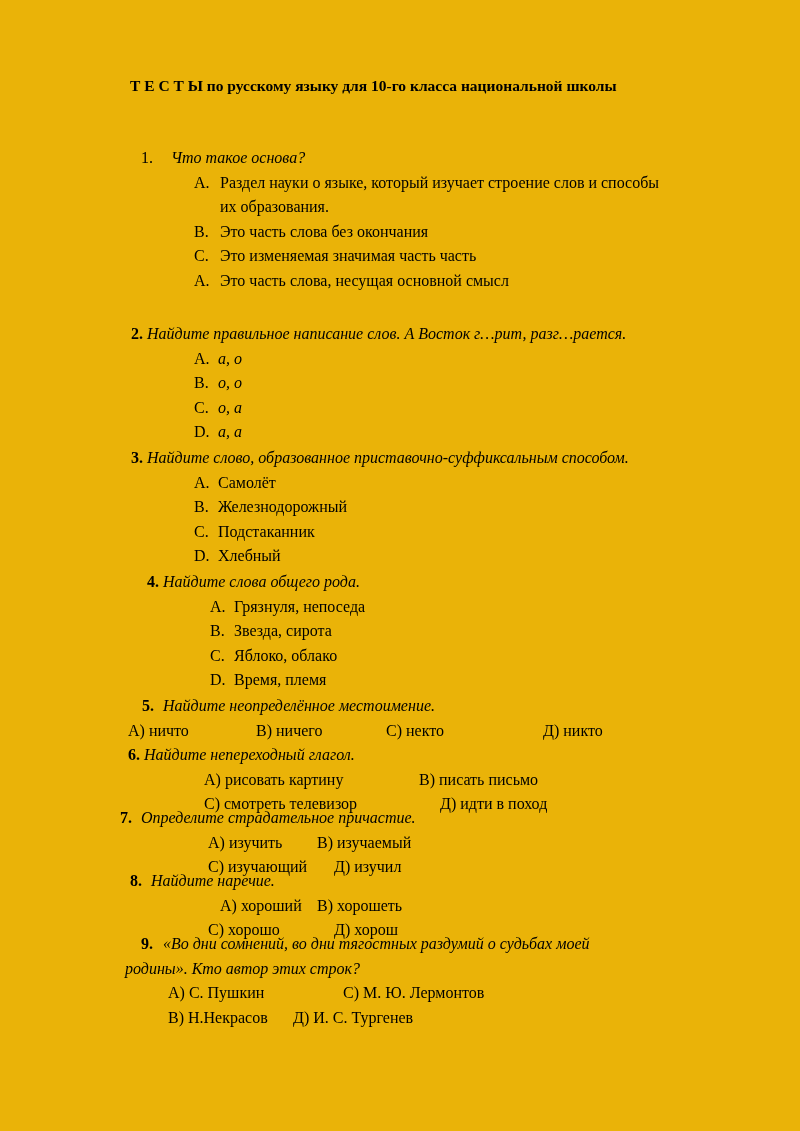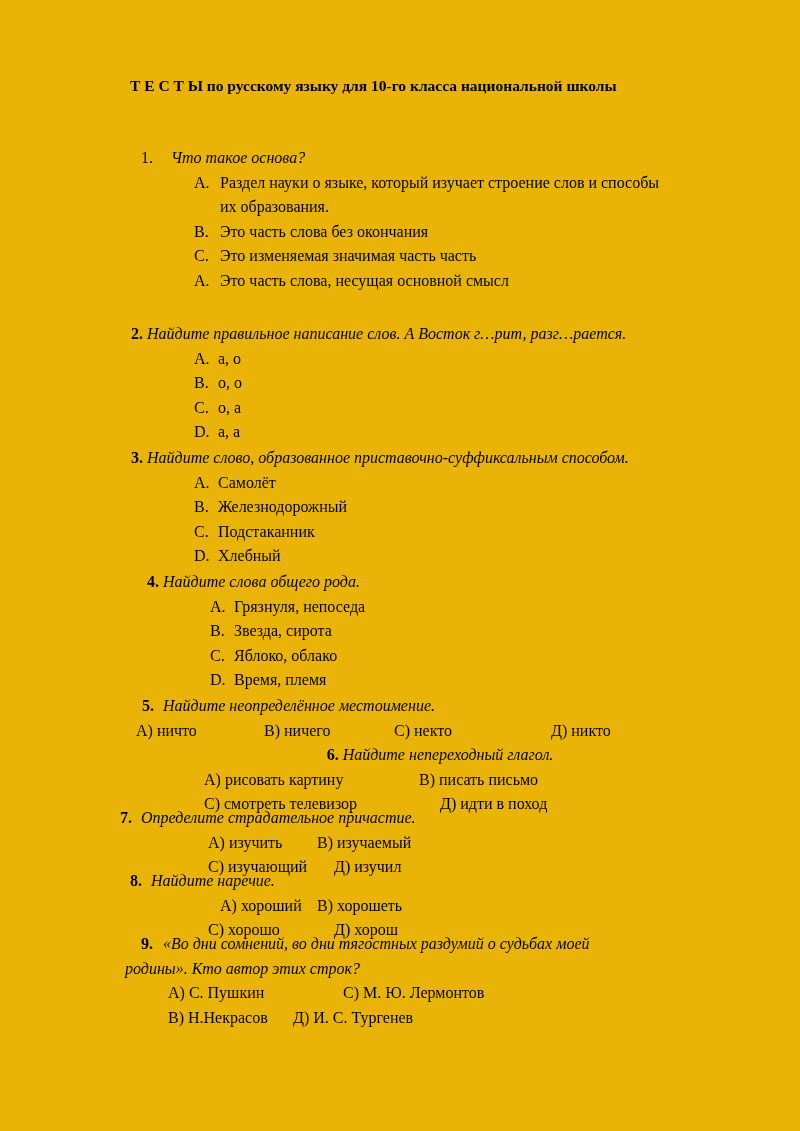--- a/index.html
+++ b/index.html
@@ -64,21 +64,21 @@
   .opt-list li {
     position: relative;
     padding-left: 24px;
     line-height: 24.6px;
   }
   .opt-list li .opt-key {
     position: absolute;
     left: 0;
     top: 0;
   }
-  .opt-text.italic { }
+  .opt-text.italic { font-style: italic; }
 
   
   .opt-row {
     position: relative;
     height: 24.6px;
     white-space: nowrap;
   }
   .opt-cell {
     position: absolute;
     top: 0;
@@ -94,23 +94,23 @@
   #q2 .opt-list { margin-left: 63px; }
 
   #q3 { left: 131px; top: 446px; width: 615px; }
   #q3 .opt-list { margin-left: 63px; }
 
   #q4 { left: 131px; top: 570px; width: 610px; margin-left: 16px; }
   #q4 .opt-list { margin-left: 63px; }
 
   #q5 { left: 120px; top: 694px; width: 640px; }
   #q5 .stem { padding-left: 22px; }
-  #q5 .opt-row { margin-left: 16px; }
-
-  #q6 { left: 112px; top: 743px; width: 640px; text-align: center; }
+  #q5 .opt-row { margin-left: 8px; }
+
+  #q6 { left: 112px; top: 743px; width: 640px; }
   #q6 .stem { padding-left: 16px; }
   #q6 .opt-row { margin-left: 0px; }
 
   #q7 { left: 112px; top: 806px; width: 640px; }
   #q7 .stem { padding-left: 8px; }
 
   #q8 { left: 112px; top: 869px; width: 640px; }
   #q8 .stem { padding-left: 18px; }
 
   #q9 { left: 103px; top: 932px; width: 640px; }

